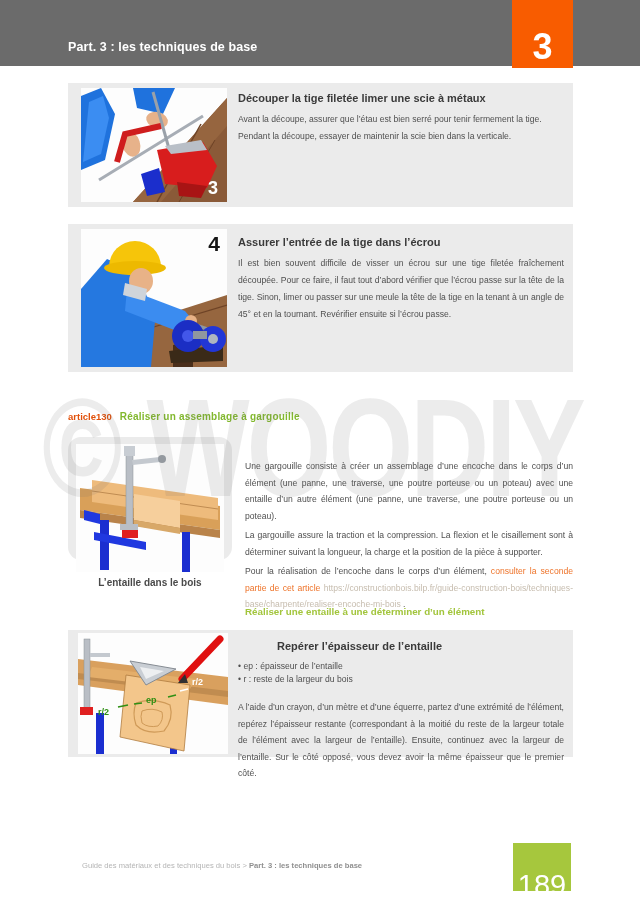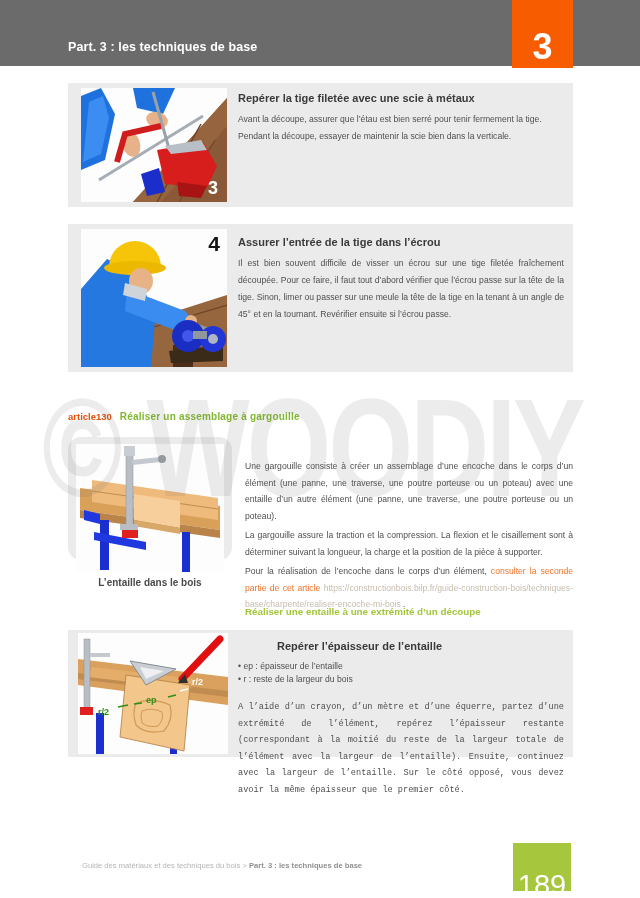--- a/index.html
+++ b/index.html
@@ -43,21 +43,21 @@
   .link-orange{color:#ee7329;}
   .link-url{color:#c6bcae;word-break:break-all;}
   .green-subtitle{position:absolute;left:245px;top:606px;font-size:9.8px;font-weight:bold;color:#a2c53c;}
 
   
   .proc-text{position:absolute;left:170px;top:10px;width:326px;}
   .proc-title{font-size:11px;font-weight:bold;color:#3a3a3a;margin:0 0 8px 0;padding-left:39px;}
   .bullet-list{margin:0 0 13px 0;}
   .bullet-item{font-size:8.6px;line-height:13px;color:#4f4f4f;}
   .bullet-item::before{content:"• ";color:#4f4f4f;}
-  .proc-body{font-size:8.6px;line-height:16.5px;color:#4f4f4f;margin:0;text-align:justify;font-family:Liberation Mono, monospace;}
+  .proc-body{font-size:8.6px;line-height:16.5px;color:#4f4f4f;margin:0;text-align:justify;}
 
   
   .watermark{position:absolute;left:42px;top:378px;z-index:6;pointer-events:none;
              font-size:140px;font-weight:bold;line-height:1;white-space:nowrap;
              color:rgba(110,110,110,0.13);transform:scaleX(0.78);transform-origin:0 0;letter-spacing:-4px;}
 
   
   .footer-breadcrumb{position:absolute;left:75px;top:861px;font-size:7.6px;color:#b5b5b5;margin-left:7px;}
   .footer-breadcrumb b{color:#8f8f8f;}
   .page-number-box{position:absolute;left:513px;top:843px;width:58px;height:48px;background:#a6c73d;
@@ -97,21 +97,21 @@
         <line x1="72" y1="4" x2="98" y2="96" stroke="#9aa1a9" stroke-width="3"></line>
         <path d="M36,74 L44,46 L80,38" fill="none" stroke="#cf1d1d" stroke-width="6"></path>
         <polygon points="76,62 122,54 136,78 126,100 84,96" fill="#d81d1d"></polygon>
         <polygon points="84,58 120,52 126,62 90,66" fill="#b9bfc7"></polygon>
         <polygon points="96,94 126,98 120,110 98,108" fill="#a81414"></polygon>
         <polygon points="60,86 78,80 84,104 66,108" fill="#1b2ecc"></polygon>
       </svg>
       <div class="badge-light">3</div>
     </div>
     <div class="step-text" style="top:9px;">
-      <p class="step-title">Repérer la tige filetée avec une scie à métaux</p>
+      <p class="step-title">Découper la tige filetée limer une scie à métaux</p>
       <p class="step-body">Avant la découpe, assurer que l’étau est bien serré pour tenir fermement la tige. Pendant la découpe, essayer de maintenir la scie bien dans la verticale.</p>
     </div>
   </div>
 
   <div class="step-block" id="step4">
     <div class="img-frame" style="left:13px;top:5px;width:146px;height:138px;">
       <svg width="146" height="138" viewBox="0 0 146 138">
         <rect width="146" height="138" fill="#fdfdfd"></rect>
         <polygon points="58,94 146,66 146,138 52,138" fill="#96663f"></polygon>
         <line x1="66" y1="100" x2="146" y2="76" stroke="#6e4326" stroke-width="1.2"></line>
@@ -168,21 +168,21 @@
     </div>
     <div class="figure-caption">L’entaille dans le bois</div>
   </div>
 
   <div class="article-text">
     <p>Une gargouille consiste à créer un assemblage d’une encoche dans le corps d’un élément (une panne, une traverse, une poutre porteuse ou un poteau) avec une entaille d’un autre élément (une panne, une traverse, une poutre porteuse ou un poteau).</p>
     <p>La gargouille assure la traction et la compression. La flexion et le cisaillement sont à déterminer suivant la longueur, la charge et la position de la pièce à supporter.</p>
     <p><span>Pour la réalisation de l’encoche dans le corps d’un élément, </span><span class="link-orange">consulter la seconde partie de cet article</span><span class="link-url"> https://constructionbois.bilp.fr/guide-construction-bois/techniques-base/charpente/realiser-encoche-mi-bois</span><span> .</span></p>
   </div>
 
-  <div class="green-subtitle">Réaliser une entaille à une extrémité d’un découpe</div>
+  <div class="green-subtitle">Réaliser une entaille à une déterminer d’un élément</div>
 
   <div class="step-block" id="procedure">
     <div class="img-frame" style="left:10px;top:3px;width:150px;height:121px;">
       <svg width="150" height="121" viewBox="0 0 150 121">
         <rect width="150" height="121" fill="#fdfdfd"></rect>
         <polygon points="0,26 150,44 150,72 0,52" fill="#d9a05e"></polygon>
         <polygon points="0,40 150,58 150,64 0,46" fill="#c08c50"></polygon>
         <polygon points="14,34 118,46 112,56 10,44" fill="#e4ae6a"></polygon>
         <rect x="18" y="80" width="8" height="41" fill="#1b2ed0"></rect>
         <rect x="92" y="92" width="7" height="29" fill="#1b2ed0"></rect>

